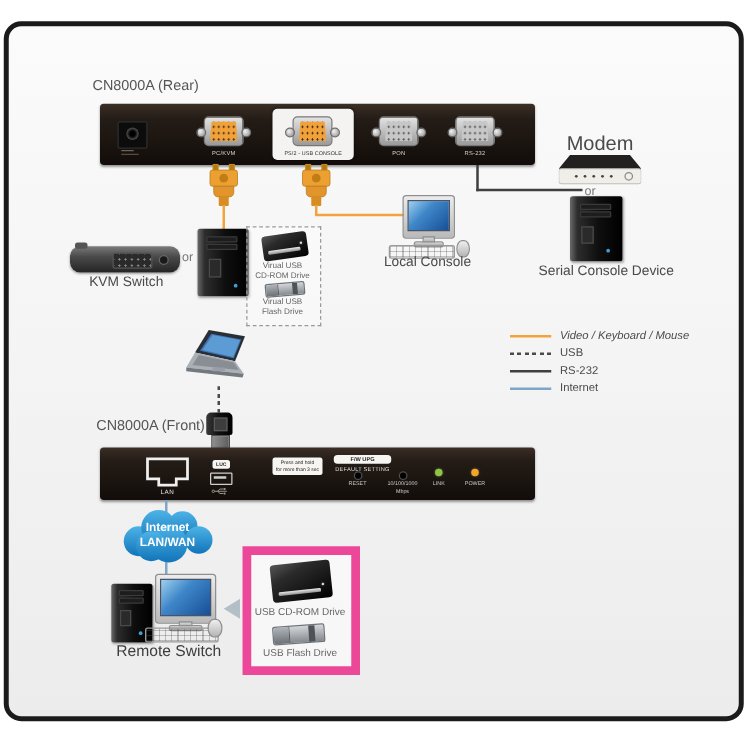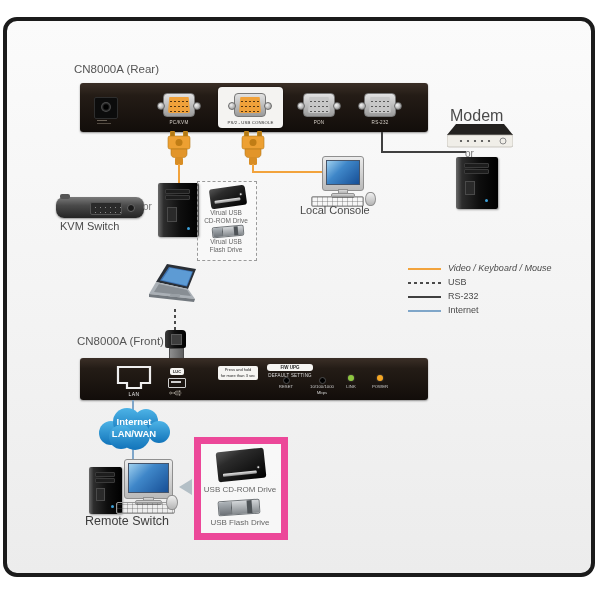--- a/index.html
+++ b/index.html
@@ -1,19 +1,19 @@
 <!DOCTYPE html>
 <html><head>
 <meta charset="utf-8">
 <style>
   html,body{margin:0;padding:0;background:#fff;}
   #stage{position:relative;width:600px;height:600px;background:#fff;overflow:hidden;
          font-family:"Liberation Sans",sans-serif;color:#4a4a4a;}
   .abs{position:absolute;}
-  .lbl{color:#4a4a4a;white-space:nowrap;}
+  .lbl{color:#4a4a4a;text-align:center;white-space:nowrap;}
   
   #frame{left:3px;top:17px;width:584px;height:552px;border:4px solid #1b1b1b;border-radius:14px;
          background:linear-gradient(180deg,#fbfbfb 0%,#f3f3f3 55%,#ececec 100%);}
   
   .panel{background:linear-gradient(180deg,#3b2f27 0%,#241c16 25%,#120d0a 100%);border-radius:3px;
          box-shadow:0 1px 2px rgba(0,0,0,.4);}
   
   .vga{width:44px;height:24px;}
   .vga .shell{position:absolute;left:6px;right:6px;top:0;bottom:0;background:linear-gradient(#e2e2e2,#9a9a9a);
               border-radius:4px;border:1px solid #777;}
@@ -204,20 +204,21 @@
     <circle cx="56" cy="17" r="3" fill="none" stroke="#8a8a8a" stroke-width="1"></circle>
   </svg>
   <div class="abs lbl" style="left:465px;top:148px;width:14px;font-size:10px;color:#777;">or</div>
 
   <div class="abs tower" style="left:456px;top:157px;width:42px;height:52px;">
     <div class="bay" style="top:6px;"></div>
       <div class="bay" style="top:12px;"></div>
     <div class="abs" style="left:22%;top:24px;width:8px;height:12px;background:#2a2a2a;border:1px solid #4a4a4a;"></div>
     <div class="dot" style="left:68%;top:42px;"></div>
   </div>
+  <div class="abs lbl" style="left:425px;top:211px;width:120px;font-size:11px;">Serial Console Device</div>
 
   <div class="abs" style="left:408px;top:262px;width:160px;height:58px;">
     <div class="abs line-o" style="left:0;top:6px;width:33px;height:2px;"></div>
     <div class="abs lbl" style="left:40px;top:1px;font-size:9px;text-align:left;font-style:italic;">Video / Keyboard / Mouse</div>
     <div class="abs dashh" style="left:0;top:20px;width:33px;height:2px;"></div>
     <div class="abs lbl" style="left:40px;top:15px;font-size:9px;text-align:left;">USB</div>
     <div class="abs line-d" style="left:0;top:34px;width:33px;height:2px;"></div>
     <div class="abs lbl" style="left:40px;top:29px;font-size:9px;text-align:left;">RS-232</div>
     <div class="abs line-b" style="left:0;top:48px;width:33px;height:2px;"></div>
     <div class="abs lbl" style="left:40px;top:43px;font-size:9px;text-align:left;">Internet</div>

